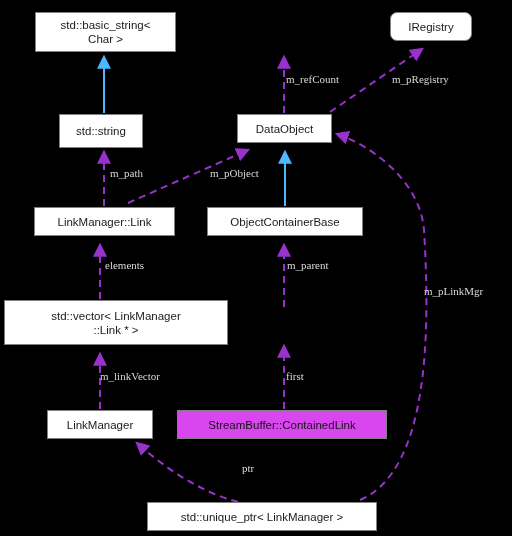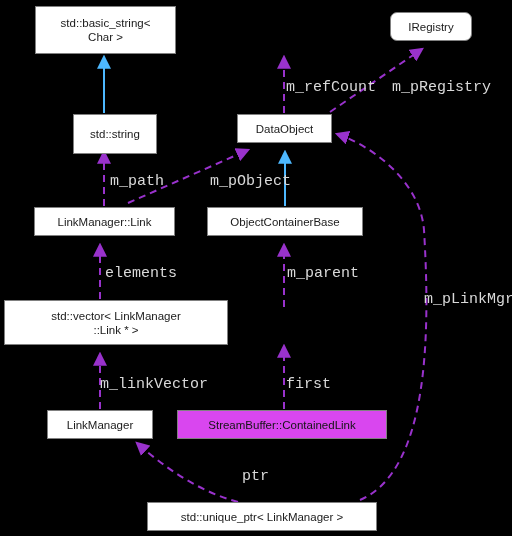--- a/index.html
+++ b/index.html
@@ -39,26 +39,25 @@
     white-space: pre-line;
     z-index: 5;
   }
   .node-box.highlight {
     background: #d946ef;
     color: #141414;
   }
   .edge-label {
     position: absolute;
     color: #d9d9d9;
-    font-family: Liberation Mono, monospace;
-    font-size: 15px;
+    font-family: Liberation Serif, serif;
+    font-size: 11px;
     line-height: 13px;
     white-space: nowrap;
     z-index: 6;
-    margin-top: 8px;
   }
 </style>
 </head>
 <body>
 
 <div id="diagram-root">
 
   <svg class="layer" viewBox="0 0 512 536">
     <defs>
       <marker id="arrow-blue" viewBox="0 0 12 12" refX="10" refY="6" markerWidth="7" markerHeight="7" orient="auto-start-reverse">
@@ -111,27 +110,27 @@
 
     <g>
       <path d="M 238 502 C 200 492 165 468 137 443" fill="none" stroke="#9932cc" stroke-width="2" stroke-dasharray="7,5" marker-end="url(#arrow-purple)"></path>
     </g>
 
     <g>
       <path d="M 360 500 C 430 470 430 330 424 230 C 420 180 370 145 337 134" fill="none" stroke="#9932cc" stroke-width="2" stroke-dasharray="7,5" marker-end="url(#arrow-purple)"></path>
     </g>
   </svg>
 
-  <div class="node-box" style="left:35px; top:6px; width:141px; height:48px;">std::basic_string&lt;
+  <div class="node-box" style="left:35px; top:12px; width:141px; height:40px;">std::basic_string&lt;
 Char &gt;</div>
 
 
   <div class="node-box" style="left:390px; top:12px; width:82px; height:29px;border-radius:7px;">IRegistry</div>
 
-  <div class="node-box" style="left:73px; top:114px; width:84px; height:40px;">std::string</div>
+  <div class="node-box" style="left:59px; top:114px; width:84px; height:34px;">std::string</div>
 
   <div class="node-box" style="left:237px; top:114px; width:95px; height:29px;">DataObject</div>
 
   <div class="node-box" style="left:34px; top:207px; width:141px; height:29px;">LinkManager::Link</div>
 
   <div class="node-box" style="left:207px; top:207px; width:156px; height:29px;">ObjectContainerBase</div>
 
   <div class="node-box" style="left:4px; top:300px; width:224px; height:45px;">std::vector&lt; LinkManager
 ::Link * &gt;</div>
 

